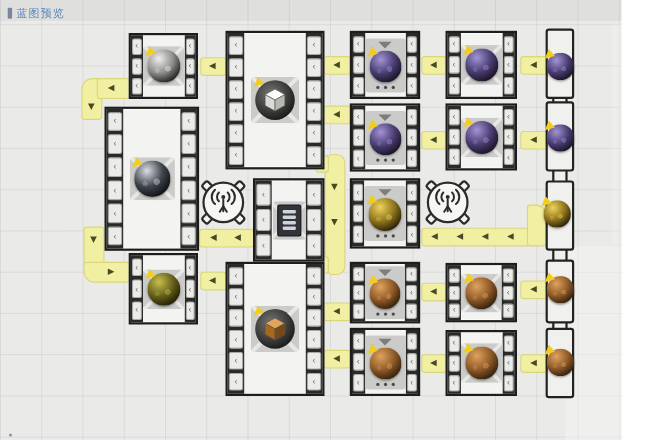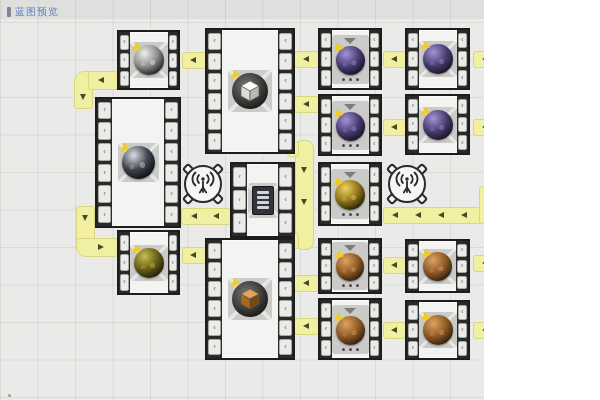--- a/index.html
+++ b/index.html
@@ -1,24 +1,24 @@
 <!DOCTYPE html>
 <html><head>
 <meta charset="utf-8">
 <style>
   html,body{margin:0;padding:0;width:600px;height:400px;overflow:hidden;
     font-family:"Liberation Sans", sans-serif;}
-  #canvas{position:relative;width:484px;height:400px;
+  #canvas{position:relative;width:548px;height:400px;
     background-color:#eaeae8;
     background-image:
       linear-gradient(rgba(110,110,105,0.13) 1px, transparent 1px),
       linear-gradient(90deg, rgba(110,110,105,0.13) 1px, transparent 1px);
     background-size:37.5px 37.5px;
     background-position:0px 22px;
-    overflow:hidden;}
+    overflow:hidden;padding-left:17px;}
   .topstrip{position:absolute;left:0;top:0;width:600px;height:19px;
     background:rgba(100,100,98,0.08);}
   .patch{position:absolute;background:#f6f6f4;pointer-events:none;}
   .hdr{position:absolute;left:7px;top:5px;display:flex;align-items:center;gap:4px;z-index:40;}
   .hdr-bar{width:4px;height:10px;background:#7a8699;border-radius:1px;}
   .hdr-label{font-size:10px;color:#5a85bd;letter-spacing:1px;}
   .corner-mark{position:absolute;width:7px;height:7px;background:#b5b5b1;
     border-radius:1px;opacity:.8;}
   .canvas-dot{position:absolute;width:3px;height:3px;background:#9a9a96;border-radius:50%;}
 

